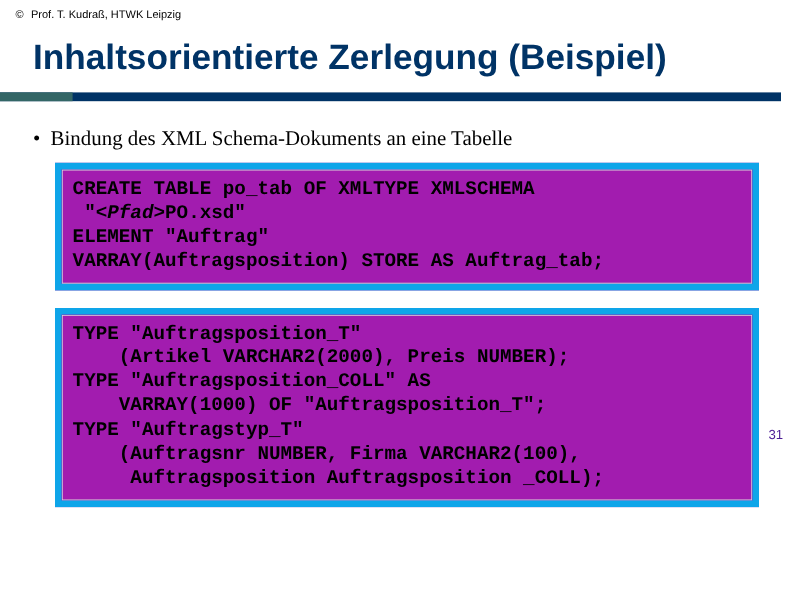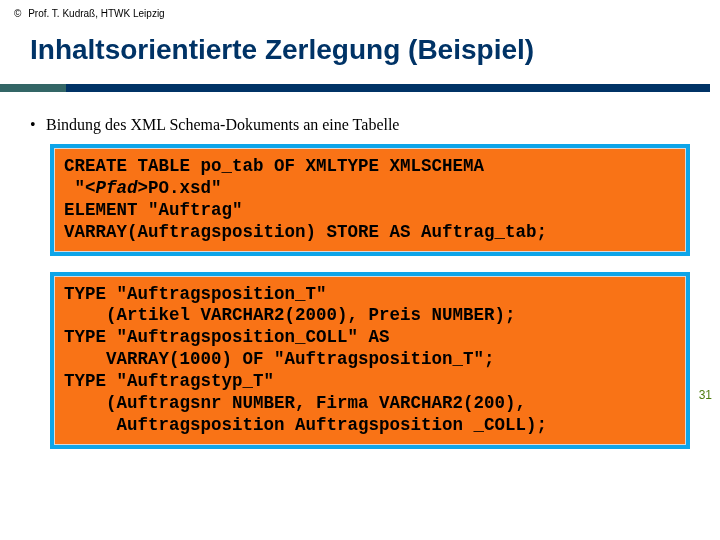--- a/index.html
+++ b/index.html
@@ -1,27 +1,27 @@
 <!DOCTYPE html>
 <html><head>
 <meta charset="utf-8">
 <style>
   html,body{margin:0;padding:0;width:720px;height:540px;background:#fff;font-family:"Times New Roman",Times,serif;color:#000;overflow:hidden}
   .slide{position:relative;width:720px;height:408px}
   .copyright{position:absolute;left:14px;top:8px;font-family:Arial,Helvetica,sans-serif;font-size:10px;color:#000}
   .copyright .c{font-size:10px;margin-right:4px}
-  .title{position:absolute;left:30px;top:34px;right:20px;font-family:Arial,Helvetica,sans-serif;font-weight:bold;font-size:28px;color:#003366;white-space:nowrap}
+  .title{position:absolute;left:30px;top:34px;right:20px;font-family:Arial,Helvetica,sans-serif;font-weight:bold;font-size:32px;color:#003366;white-space:nowrap}
   .title-underline{position:absolute;left:0;top:84px;width:710px;height:8px;background:#003366}
   .title-underline .short{position:absolute;left:0;top:0;height:8px;width:66px;background:#336666}
   .content{position:absolute;left:30px;top:110px;width:660px}
-  .bullet{font-size:16px;margin:6px 0 10px 0}
+  .bullet{font-size:19px;margin:6px 0 10px 0}
   .bullet .dot{display:inline-block;width:16px}
-  .codebox{margin:4px 0 16px 20px;border:4px solid #0ea5e9;background:#f97316;padding:8px 10px;font-family:"Courier New",Courier,monospace;font-size:17.5px;font-weight:bold;line-height:1.25;white-space:pre;box-shadow:0 0 0 1px #d9d9d9 inset}
+  .codebox{margin:4px 0 16px 20px;border:6px solid #0ea5e9;background:#a21caf;padding:8px 10px;font-family:"Courier New",Courier,monospace;font-size:17.5px;font-weight:bold;line-height:1.25;white-space:pre;box-shadow:0 0 0 1px #d9d9d9 inset}
   .codebox .ph{font-style:italic}
-  .pagenum{position:absolute;right:8px;bottom:6px;font-family:Arial,Helvetica,sans-serif;font-size:12px;color:#4d7c0f}
+  .pagenum{position:absolute;right:8px;bottom:6px;font-family:Arial,Helvetica,sans-serif;font-size:12px;color:#4c1d95}
 </style>
 </head>
 <body>
 
 <div class="slide">
 
   <div class="copyright">
     <span class="c">©</span>
     <span>Prof. T. Kudraß, HTWK Leipzig</span>
   </div>
@@ -41,19 +41,19 @@
 <span> "</span><span class="ph">&lt;Pfad&gt;</span><span>PO.xsd"</span>
 <span>ELEMENT "Auftrag"</span>
 <span>VARRAY(Auftragsposition) STORE AS Auftrag_tab;</span></div>
 
 
     <div class="codebox"><span>TYPE "Auftragsposition_T"</span>
 <span>    (Artikel VARCHAR2(2000), Preis NUMBER);</span>
 <span>TYPE "Auftragsposition_COLL" AS</span>
 <span>    VARRAY(1000) OF "Auftragsposition_T";</span>
 <span>TYPE "Auftragstyp_T"</span>
-<span>    (Auftragsnr NUMBER, Firma VARCHAR2(200),</span>
+<span>    (Auftragsnr NUMBER, Firma VARCHAR2(100),</span>
 <span>     Auftragsposition Auftragsposition _COLL);</span></div>
 
   </div>
 
   <div class="pagenum">31</div>
 </div>
 
 </body></html>

